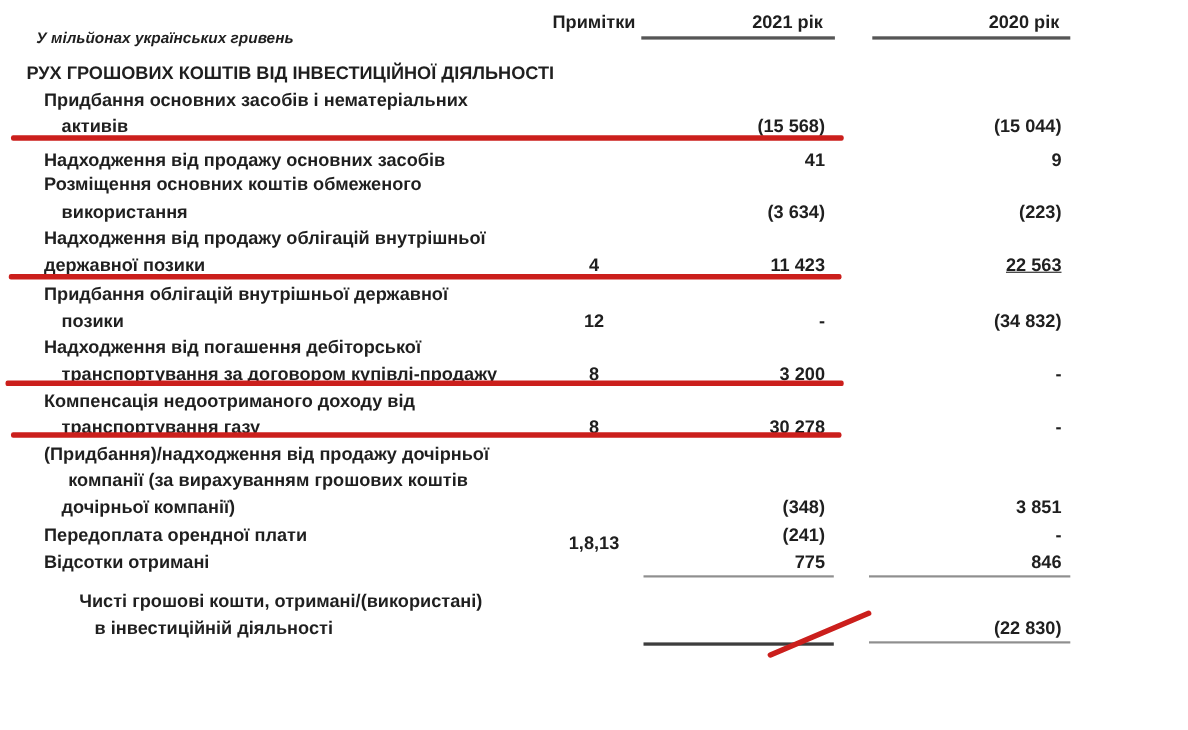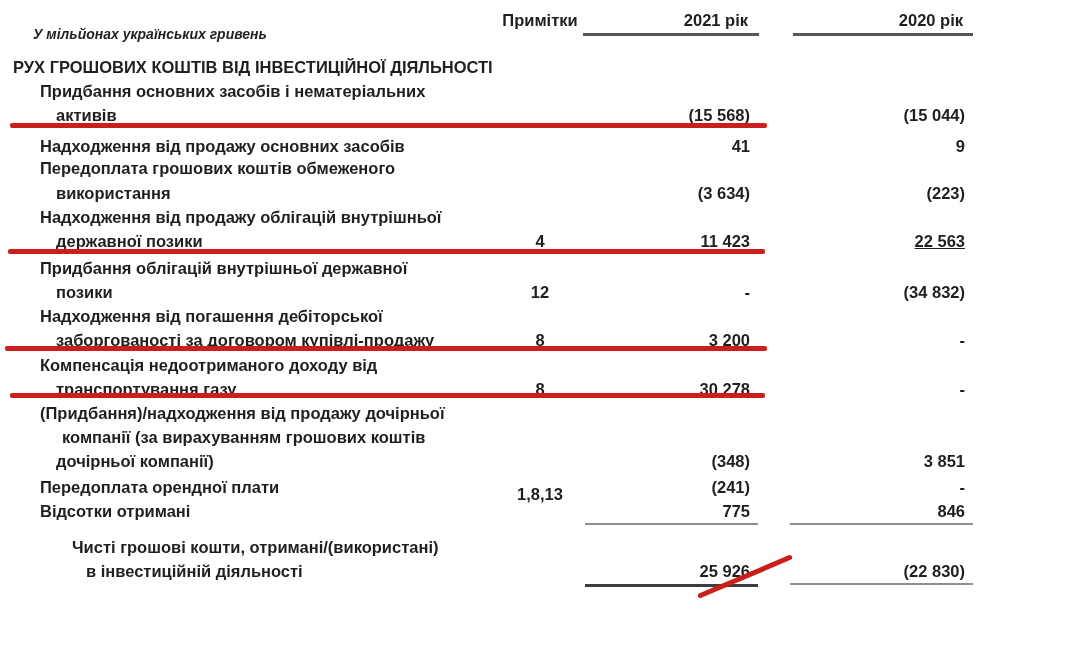--- a/index.html
+++ b/index.html
@@ -23,52 +23,52 @@
 
 <div id="page">
 
   <div class="t italic" style="left:33px;top:24px;font-size:14px;">У мільйонах українських гривень</div>
   <div class="t cell-notes" style="top:10px;text-align:center;">Примітки</div>
   <div class="t cell-2021" style="top:10px;padding-right:2px;box-sizing:border-box;">2021 рік</div>
   <div class="t cell-2020" style="top:10px;padding-right:2px;box-sizing:border-box;">2020 рік</div>
   <div class="rule rule-dark" style="left:583px;top:33px;width:176px;"></div>
   <div class="rule rule-dark" style="left:793px;top:33px;width:180px;"></div>
 
-  <div class="t" style="left:13px;top:57px;text-align:center;">РУХ ГРОШОВИХ КОШТІВ ВІД ІНВЕСТИЦІЙНОЇ ДІЯЛЬНОСТІ</div>
+  <div class="t" style="left:24px;top:57px;text-align:center;">РУХ ГРОШОВИХ КОШТІВ ВІД ІНВЕСТИЦІЙНОЇ ДІЯЛЬНОСТІ</div>
 
   <div class="t" style="left:40px;top:81px;">Придбання основних засобів і нематеріальних</div>
   <div class="t" style="left:56px;top:105px;">активів</div>
   <div class="t cell-2021" style="top:105px;">(15 568)</div>
   <div class="t cell-2020" style="top:105px;">(15 044)</div>
   <div class="red-line" style="left:10px;top:123px;width:757px;"></div>
 
   <div class="t" style="left:40px;top:136px;">Надходження від продажу основних засобів</div>
   <div class="t cell-2021" style="top:136px;">41</div>
   <div class="t cell-2020" style="top:136px;">9</div>
 
-  <div class="t" style="left:40px;top:158px;">Передоплата грошових коштів обмеженого</div>
+  <div class="t" style="left:40px;top:158px;">Розміщення основних коштів обмеженого</div>
   <div class="t" style="left:56px;top:183px;">використання</div>
   <div class="t cell-2021" style="top:183px;">(3 634)</div>
   <div class="t cell-2020" style="top:183px;">(223)</div>
 
   <div class="t" style="left:40px;top:207px;">Надходження від продажу облігацій внутрішньої</div>
-  <div class="t" style="left:56px;top:231px;">державної позики</div>
+  <div class="t" style="left:40px;top:231px;">державної позики</div>
   <div class="t cell-notes" style="top:231px;">4</div>
   <div class="t cell-2021" style="top:231px;">11 423</div>
   <div class="t cell-2020" style="top:231px;text-decoration:underline;">22 563</div>
   <div class="red-line" style="left:8px;top:249px;width:757px;"></div>
 
   <div class="t" style="left:40px;top:258px;">Придбання облігацій внутрішньої державної</div>
   <div class="t" style="left:56px;top:282px;">позики</div>
   <div class="t cell-notes" style="top:282px;">12</div>
   <div class="t cell-2021" style="top:282px;">-</div>
   <div class="t cell-2020" style="top:282px;">(34 832)</div>
 
   <div class="t" style="left:40px;top:306px;">Надходження від погашення дебіторської</div>
-  <div class="t" style="left:56px;top:330px;">заборгованості за договором купівлі-продажу</div>
+  <div class="t" style="left:56px;top:330px;">транспортування за договором купівлі-продажу</div>
   <div class="t cell-notes" style="top:330px;">8</div>
   <div class="t cell-2021" style="top:330px;">3 200</div>
   <div class="t cell-2020" style="top:330px;">-</div>
   <div class="red-line" style="left:5px;top:346px;width:762px;"></div>
 
   <div class="t" style="left:40px;top:355px;">Компенсація недоотриманого доходу від</div>
   <div class="t" style="left:56px;top:379px;">транспортування газу</div>
   <div class="t cell-notes" style="top:379px;">8</div>
   <div class="t cell-2021" style="top:379px;">30 278</div>
   <div class="t cell-2020" style="top:379px;">-</div>
@@ -86,19 +86,18 @@
   <div class="t cell-2020" style="top:477px;">-</div>
 
   <div class="t" style="left:40px;top:501px;">Відсотки отримані</div>
   <div class="t cell-2021" style="top:501px;">775</div>
   <div class="t cell-2020" style="top:501px;">846</div>
   <div class="rule rule-gray" style="left:585px;top:523px;width:173px;"></div>
   <div class="rule rule-gray" style="left:790px;top:523px;width:183px;"></div>
 
   <div class="t" style="left:86px;top:561px;">в інвестиційній діяльності</div>
   <div class="t" style="left:72px;top:537px;">Чисті грошові кошти, отримані/(використані)</div>
-  <div class="t cell-2021" style="top:561px;">25 926</div>
   <div class="t cell-2020" style="top:561px;">(22 830)</div>
   <div class="rule rule-total" style="left:585px;top:584px;width:173px;"></div>
   <div class="rule rule-gray" style="left:790px;top:583px;width:183px;"></div>
   <div class="red-slash" style="left:694px;top:574px;"></div>
 
 </div>
 
 </body></html>

